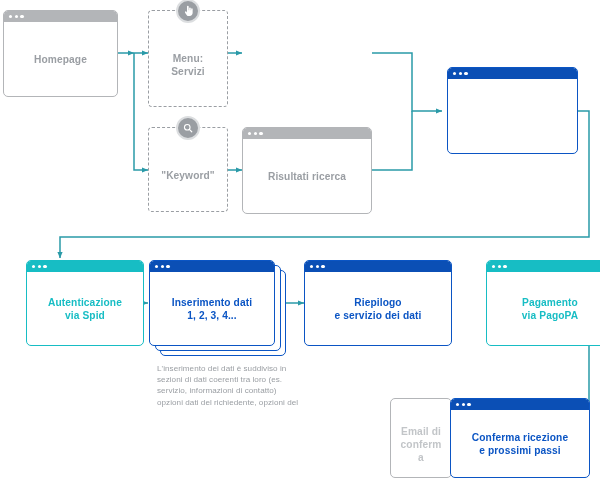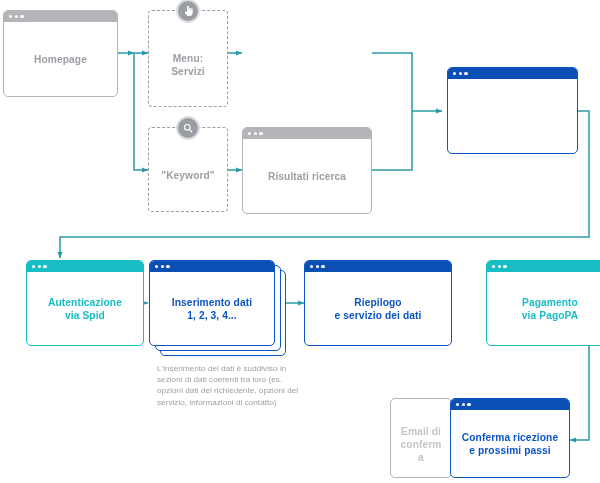--- a/index.html
+++ b/index.html
@@ -249,22 +249,22 @@
       </span>
     <span class="label">
       <span>Inserimento dati</span><br>
       <span>1, 2, 3, 4...</span>
     </span>
   </div>
 
   <div class="note" style="left:157px;top:363px;width:160px;">
     <div>L'inserimento dei dati è suddiviso in</div>
     <div>sezioni di dati coerenti tra loro (es.</div>
+    <div>servizio, informazioni di contatto)</div>
     <div>opzioni dati del richiedente, opzioni del</div>
-    <div>servizio, informazioni di contatto)</div>
   </div>
 
   <div class="node blue" style="left:304px;top:260px;width:148px;height:86px;">
     <span class="bar"></span>
     <span class="dots">
         <i></i>
         <i></i>
         <i></i>
       </span>
     <span class="label">
@@ -286,21 +286,21 @@
     </span>
   </div>
 
   <div class="node plain" style="left:358px;top:398px;width:62px;height:80px;margin-left:32px;">
     <span class="label">
       <span>Email di</span><br>
       <span>conferma</span>
     </span>
   </div>
 
-  <div class="node blue" style="left:450px;top:398px;width:120px;height:80px;align-items:center;">
+  <div class="node blue" style="left:450px;top:398px;width:140px;height:80px;align-items:center;">
     <span class="bar"></span>
     <span class="dots">
         <i></i>
         <i></i>
         <i></i>
       </span>
     <span class="label">
       <span>Conferma ricezione</span><br>
       <span>e prossimi passi</span>
     </span>

